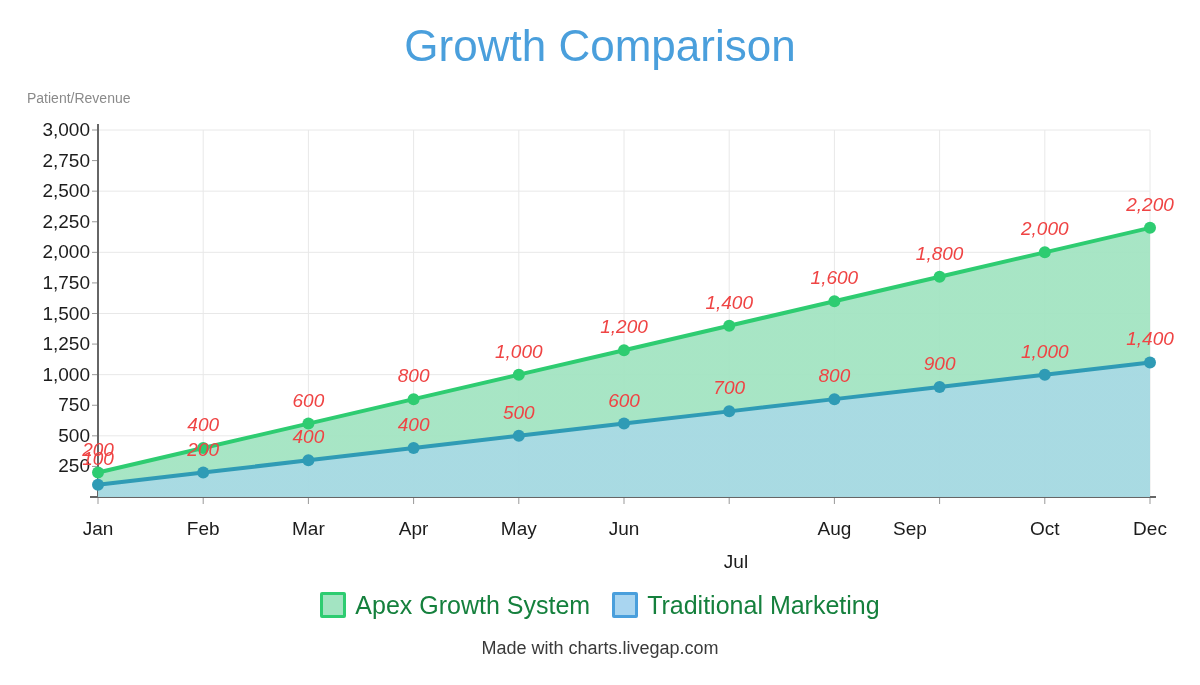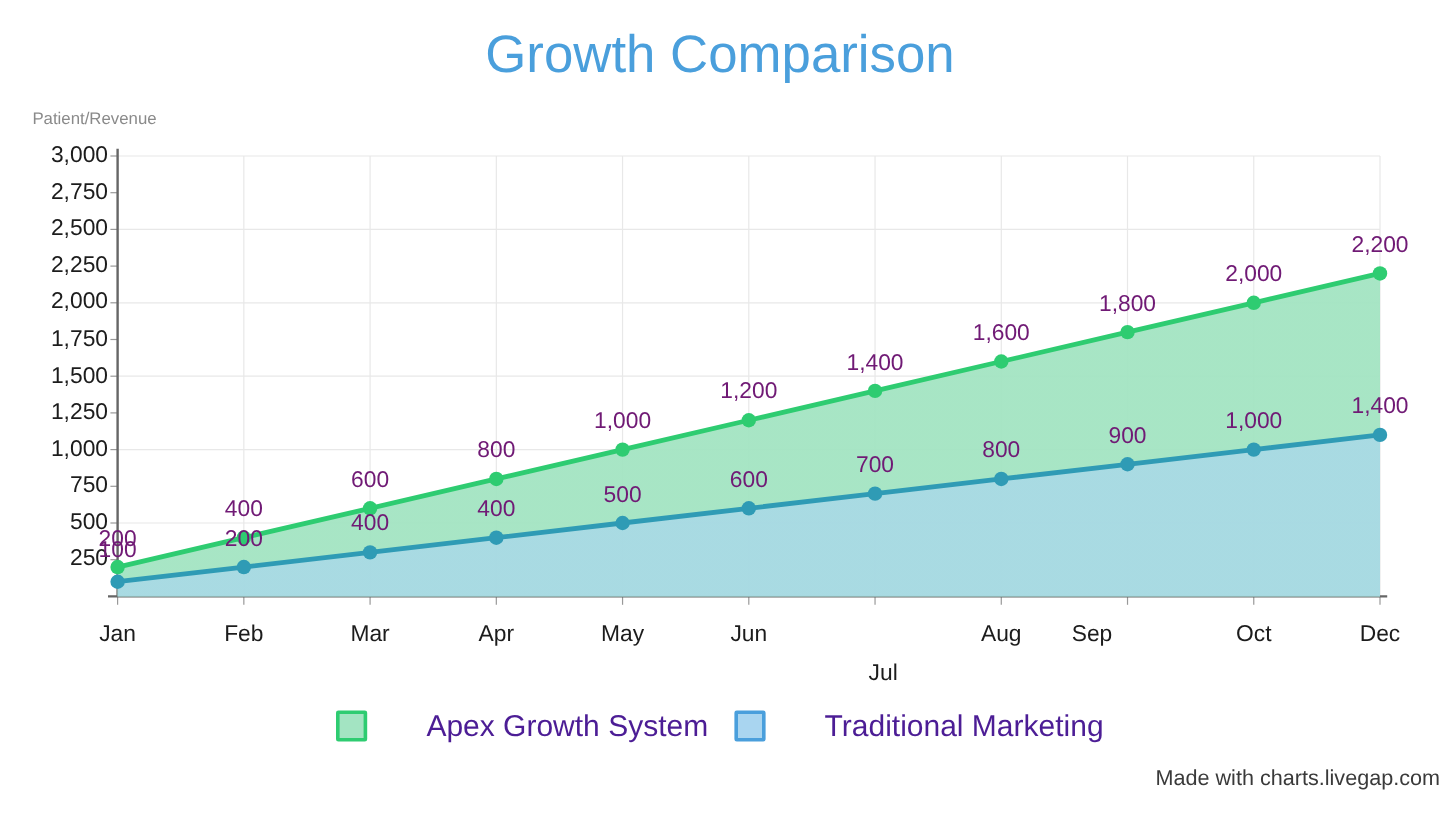--- a/index.html
+++ b/index.html
@@ -49,38 +49,39 @@
     text-align:left;
     white-space:nowrap;
     transform:translateX(-50%);
     top:518px;
     font-weight:400;
   }
 
   .pt-label{
     position:absolute;
     font-size:19px;
-    color:#701a75;
+    font-style:italic;
+    color:#ef4444;
     white-space:nowrap;
     transform:translate(-50%,-100%);
     font-weight:400;
   }
 
   .legend{
     position:absolute;left:0;top:592px;width:1200px;
     display:flex;justify-content:center;align-items:center;gap:22px;
   }
   .legend-item{display:flex;align-items:center;gap:9px;}
   .legend-swatch{
     width:26px;height:26px;box-sizing:border-box;border-radius:2px;
   }
-  .legend-label{font-size:25px;color:#4c1d95;line-height:25px;font-weight:400;margin-left:40px;}
+  .legend-label{font-size:25px;color:#15803d;line-height:25px;font-weight:400;}
 
   .footer{
-    position:absolute;left:0;top:638px;width:1200px;text-align:right;
+    position:absolute;left:0;top:638px;width:1200px;text-align:center;
     font-size:18px;color:#3a3a3a;font-weight:400;
   }
 </style>
 </head>
 <body>
 
 <div id="chart-root">
 
   <div class="chart-title">Growth Comparison</div>
 

